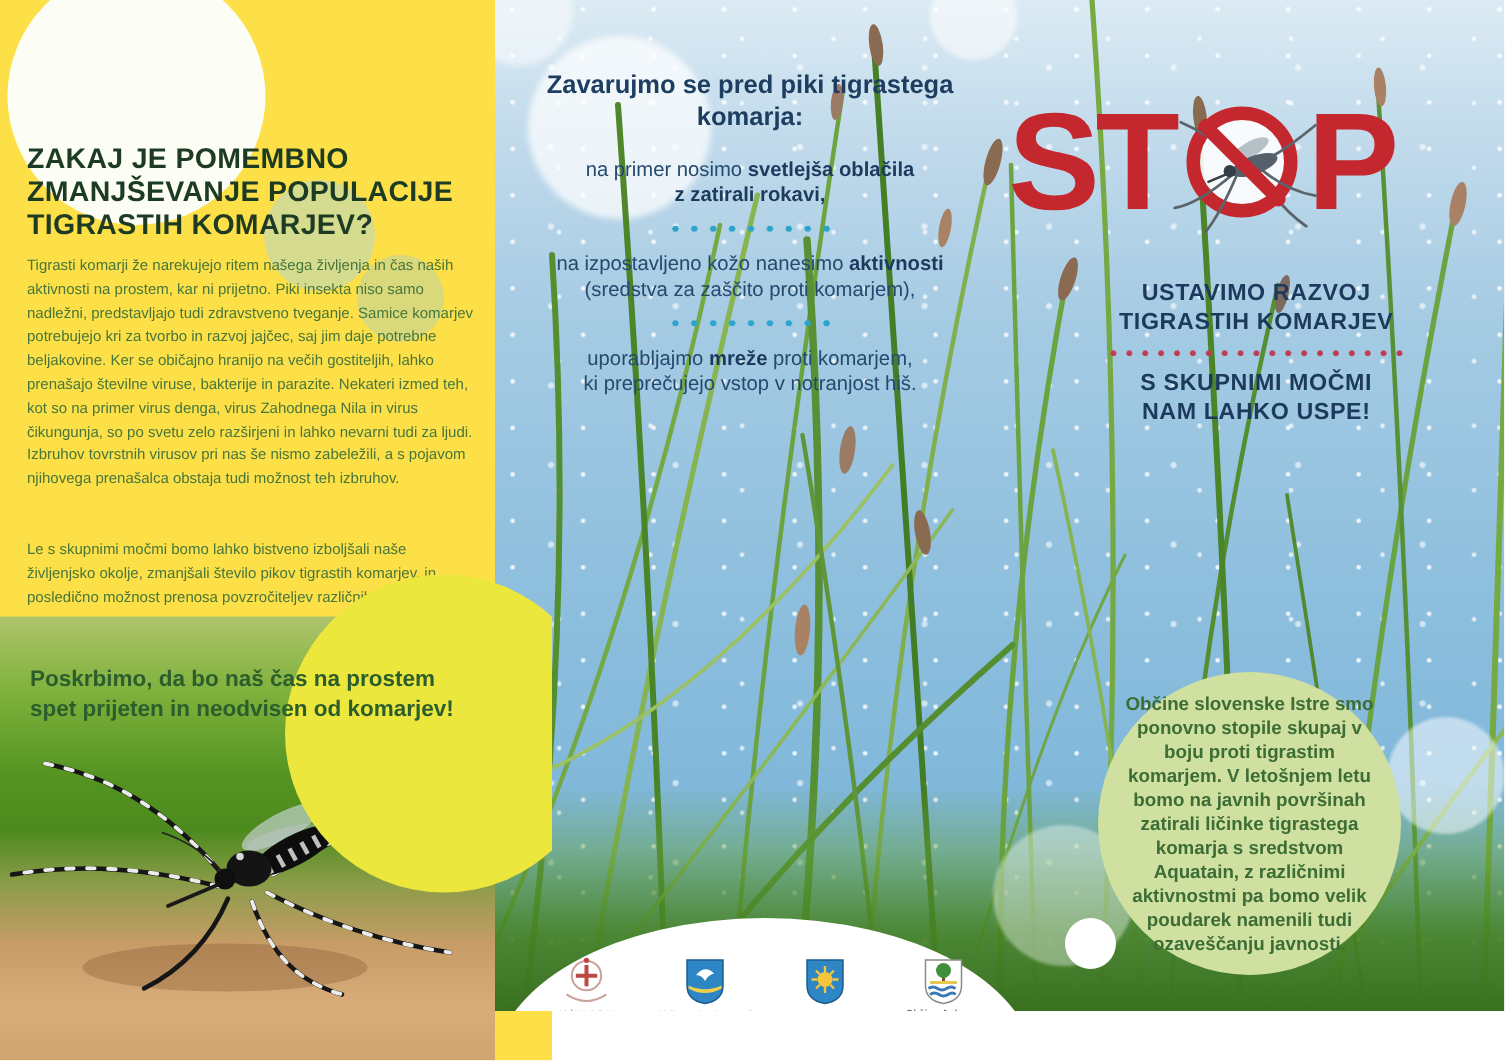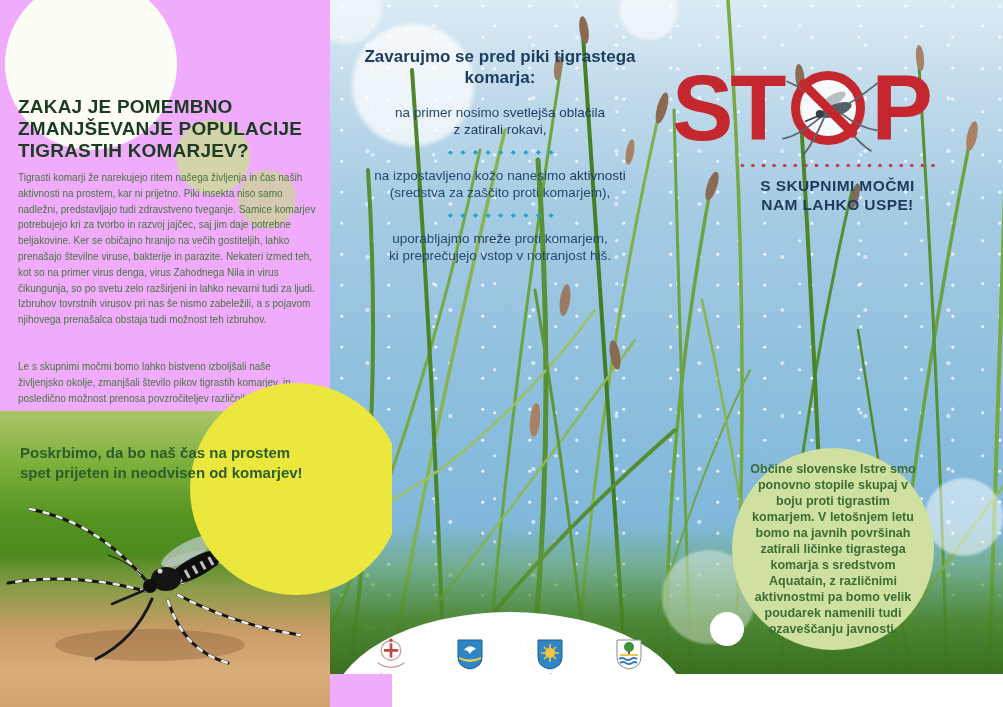--- a/index.html
+++ b/index.html
@@ -2,21 +2,21 @@
 <html><head>
 <meta charset="utf-8">
 <style>
   html,body{margin:0;padding:0;background:#ffffff;}
   .page{position:relative;width:1003px;height:707px;overflow:hidden;
         font-family:"Liberation Sans",sans-serif;background:#fff;}
   .circle{position:absolute;border-radius:50%;}
 
   
   .left-panel{position:absolute;left:0;top:0;width:368px;height:707px;
-              background:#f0abfc;overflow:hidden;padding-left:24px;}
+              background:#fde047;overflow:hidden;}
   .lp-white{left:5px;top:-22px;width:172px;height:172px;background:#fcfdf4;}
   .lp-green1{left:176px;top:120px;width:74px;height:74px;background:#cfdb9c;opacity:.85;}
   .lp-green2{left:238px;top:170px;width:58px;height:58px;background:#c9d693;opacity:.7;}
   .lp-yellow{left:190px;top:383px;width:212px;height:212px;background:#ebe73c;z-index:3;}
   .lp-heading{position:absolute;left:18px;top:83px;width:292px;z-index:2;
               font-size:19px;line-height:22px;font-weight:800;color:#1d3b23;letter-spacing:.2px;}
   .lp-p{position:absolute;left:18px;width:298px;z-index:2;
         font-size:10px;line-height:15.8px;color:#47763c;}
   .lp-p1{top:160px;}
   .lp-p2{top:349px;}
@@ -39,21 +39,21 @@
     background:linear-gradient(0deg,#39701f 0%,rgba(70,130,35,.9) 35%,rgba(100,160,60,.45) 72%,rgba(120,170,70,0) 100%);}
   .grass{position:absolute;left:0;top:0;z-index:1;pointer-events:none;}
 
   .mid-circleA{left:22px;top:24px;width:122px;height:122px;background:rgba(255,255,255,.72);filter:blur(2px);}
   .mid-circleB{left:-20px;top:-28px;width:72px;height:72px;background:rgba(255,255,255,.5);filter:blur(2px);}
   .mid-circleC{left:290px;top:-18px;width:58px;height:58px;background:rgba(255,255,255,.55);filter:blur(1.5px);}
 
   .mid-block{position:absolute;left:10px;top:46px;width:320px;text-align:center;z-index:2;}
   .mid-heading{margin:0 0 16px 0;font-size:17px;line-height:21px;font-weight:800;color:#1d3e61;}
   .tip{font-size:13.5px;line-height:17px;color:#26496e;}
-  .tip b{font-weight:400;color:#1c3a5e;}
+  .tip b{font-weight:700;color:#1c3a5e;}
   .dots{height:5px;width:113px;margin:12px auto 12px;
         background-image:radial-gradient(circle,#2ba4cb 0 2px,transparent 2.2px);
         background-size:12.6px 5px;background-repeat:repeat-x;background-position:left center;}
 
   
   .right-block{position:absolute;left:342px;top:62px;width:331px;text-align:center;z-index:2;}
   .stop-row{display:flex;align-items:center;justify-content:flex-start;
             font-size:92px;font-weight:700;line-height:1;color:#c4272e;letter-spacing:-3px;}
   .no-sign{position:relative;width:74px;height:74px;margin:0 7px;flex:none;}
   .no-sign .ring{position:absolute;left:0;top:0;right:0;bottom:0;border:9px solid #c4272e;
@@ -224,20 +224,24 @@
             <ellipse cx="55" cy="42" rx="14" ry="5" fill="#aab6bd" opacity=".85" transform="rotate(-30 55 42)"></ellipse>
             <ellipse cx="58" cy="52" rx="16" ry="6" fill="#55606a" transform="rotate(-20 58 52)"></ellipse>
             <circle cx="42" cy="56" r="4" fill="#343c44"></circle>
             <path d="M40,58 L28,63" stroke="#343c44" stroke-width="1.6" stroke-linecap="round"></path>
           </svg>
           <span class="bar"></span>
         </span>
         <span>P</span>
       </div>
 
+      <div class="slogan">
+        <span>USTAVIMO RAZVOJ</span><br>
+        <span>TIGRASTIH KOMARJEV</span>
+      </div>
       <div class="red-dots"></div>
       <div class="slogan" style="margin-top:0;">
         <span>S SKUPNIMI MOČMI</span><br>
         <span>NAM LAHKO USPE!</span>
       </div>
     </div>
 
     <div class="circle rp-trans1"></div>
     <div class="circle rp-trans2"></div>
     <div class="circle rp-dot"></div>

